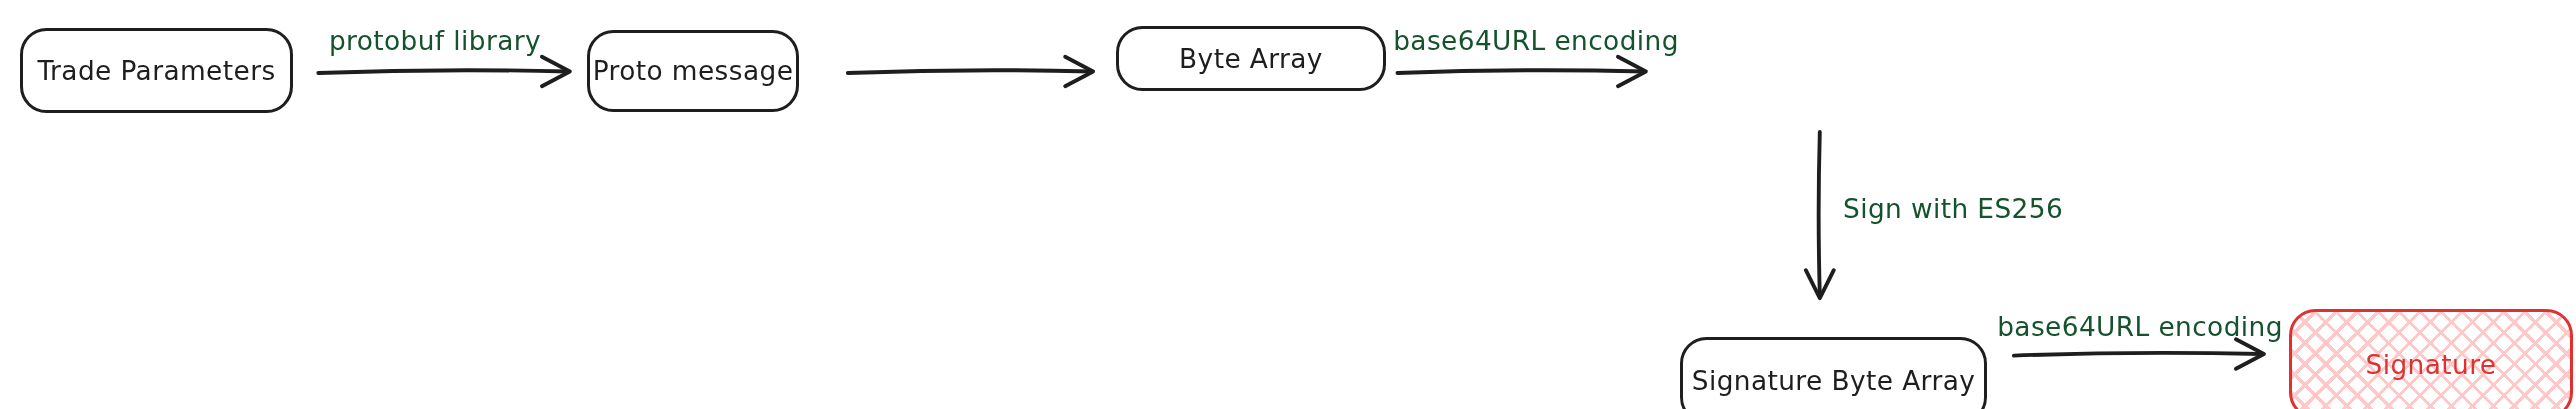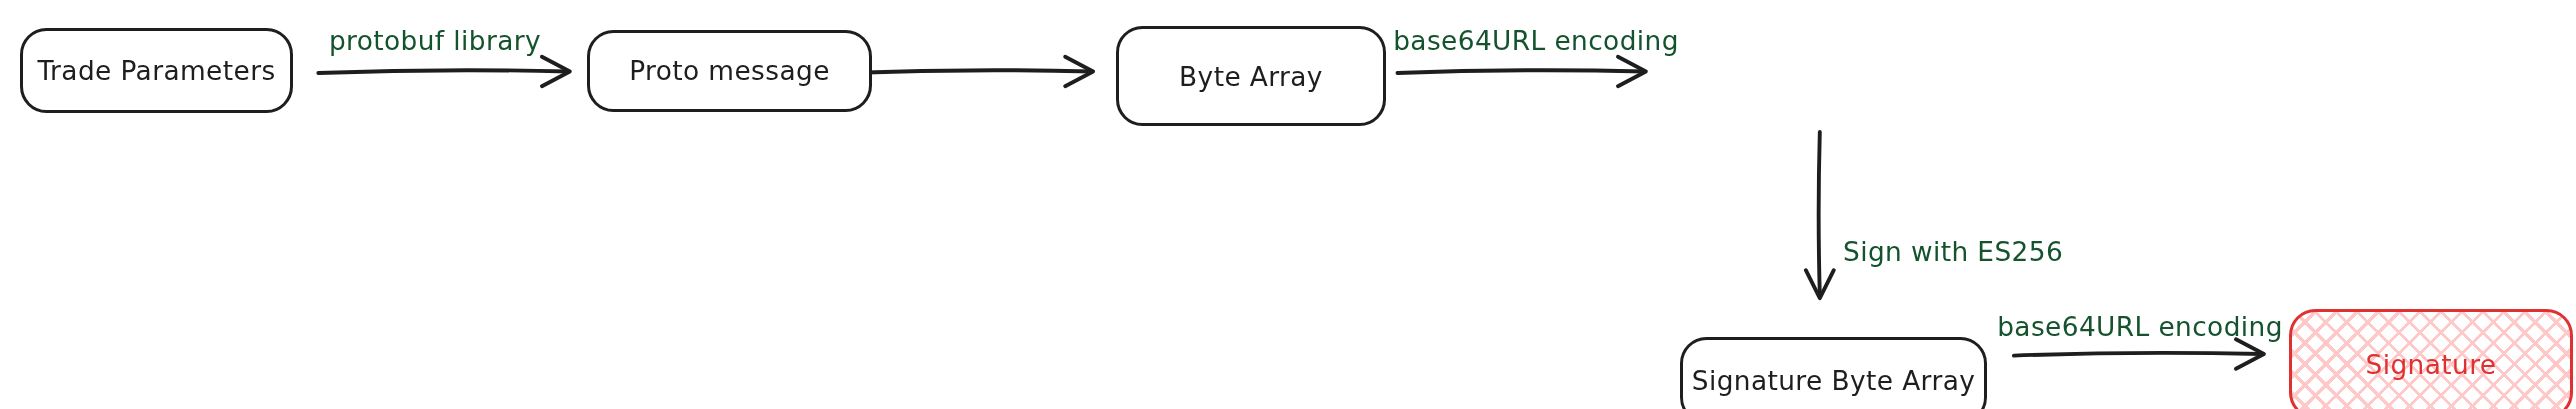--- a/index.html
+++ b/index.html
@@ -31,22 +31,22 @@
     display: flex;
     align-items: center;
     justify-content: center;
     color: #1e1e1e;
     font-size: 26.4px;
     letter-spacing: 0.4px;
     white-space: nowrap;
     text-align: center;
   }
   .node-trade     { left: 20px;   top: 28px;  width: 273px; height: 85px; }
-  .node-proto     { left: 587px;  top: 29.5px;  width: 285px; height: 82px; }
-  .node-bytearray { left: 1116px; top: 26.4px;  width: 270px; height: 100px; }
+  .node-proto     { left: 587px;  top: 29.5px;  width: 212px; height: 82px; }
+  .node-bytearray { left: 1116px; top: 26.4px;  width: 270px; height: 65px; }
   .node-payload   { left: 1666px; top: 31px;  width: 314px; height: 89px; }
   .node-sigbytes  { left: 1680px; top: 311px; width: 307px; height: 87px; margin-top: 26px; }
   .node-signature { left: 2289px; top: 309px; width: 284px; height: 110px; }
 
   .hatch-blue {
     border-color: #1971c2;
     color: #1971c2;
     background-color: #ffffff;
     background-image:
       repeating-linear-gradient(45deg,  #a5d8ff 0, #a5d8ff 3.1px, transparent 3.1px, transparent 14.8px),
@@ -62,21 +62,21 @@
   }
 
   .edge-label {
     position: absolute;
     color: #14532d;
     font-size: 26.4px;
     letter-spacing: 0.4px;
     white-space: nowrap;
   }
   .edge-label.centered { transform: translate(-50%, -50%); }
-  .edge-label.left-anchored { transform: translate(0, -50%); margin-top: 43px; }
+  .edge-label.left-anchored { transform: translate(0, -50%); }
   .lbl-protobuf  { left: 435px;  top: 40px;  }
   .lbl-binary    { left: 963px; top: 40px;  }
   .lbl-b64-1     { left: 1536px; top: 40px;  }
   .lbl-sign      { left: 1843px; top: 208px; }
   .lbl-b64-2     { left: 2140px; top: 326px; }
 </style>
 </head>
 <body>
 
 <div class="canvas">

